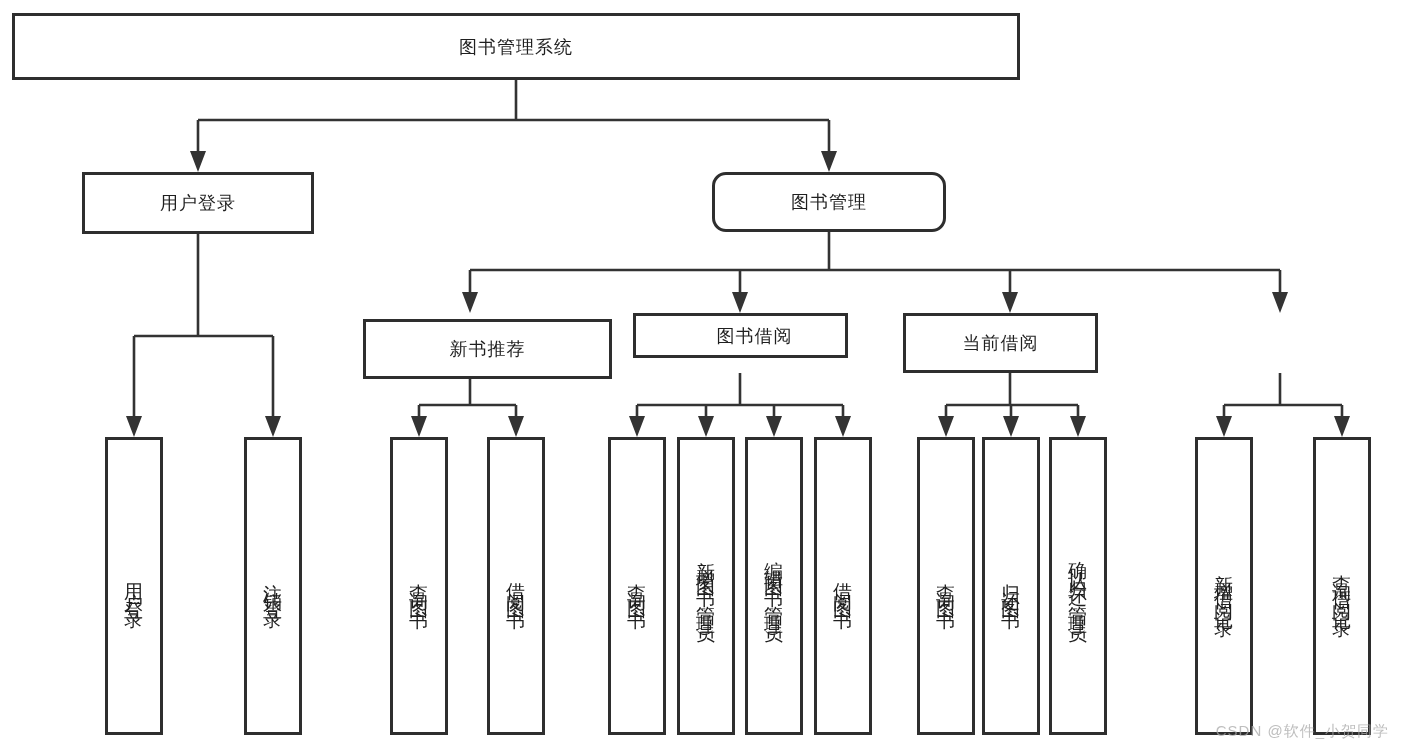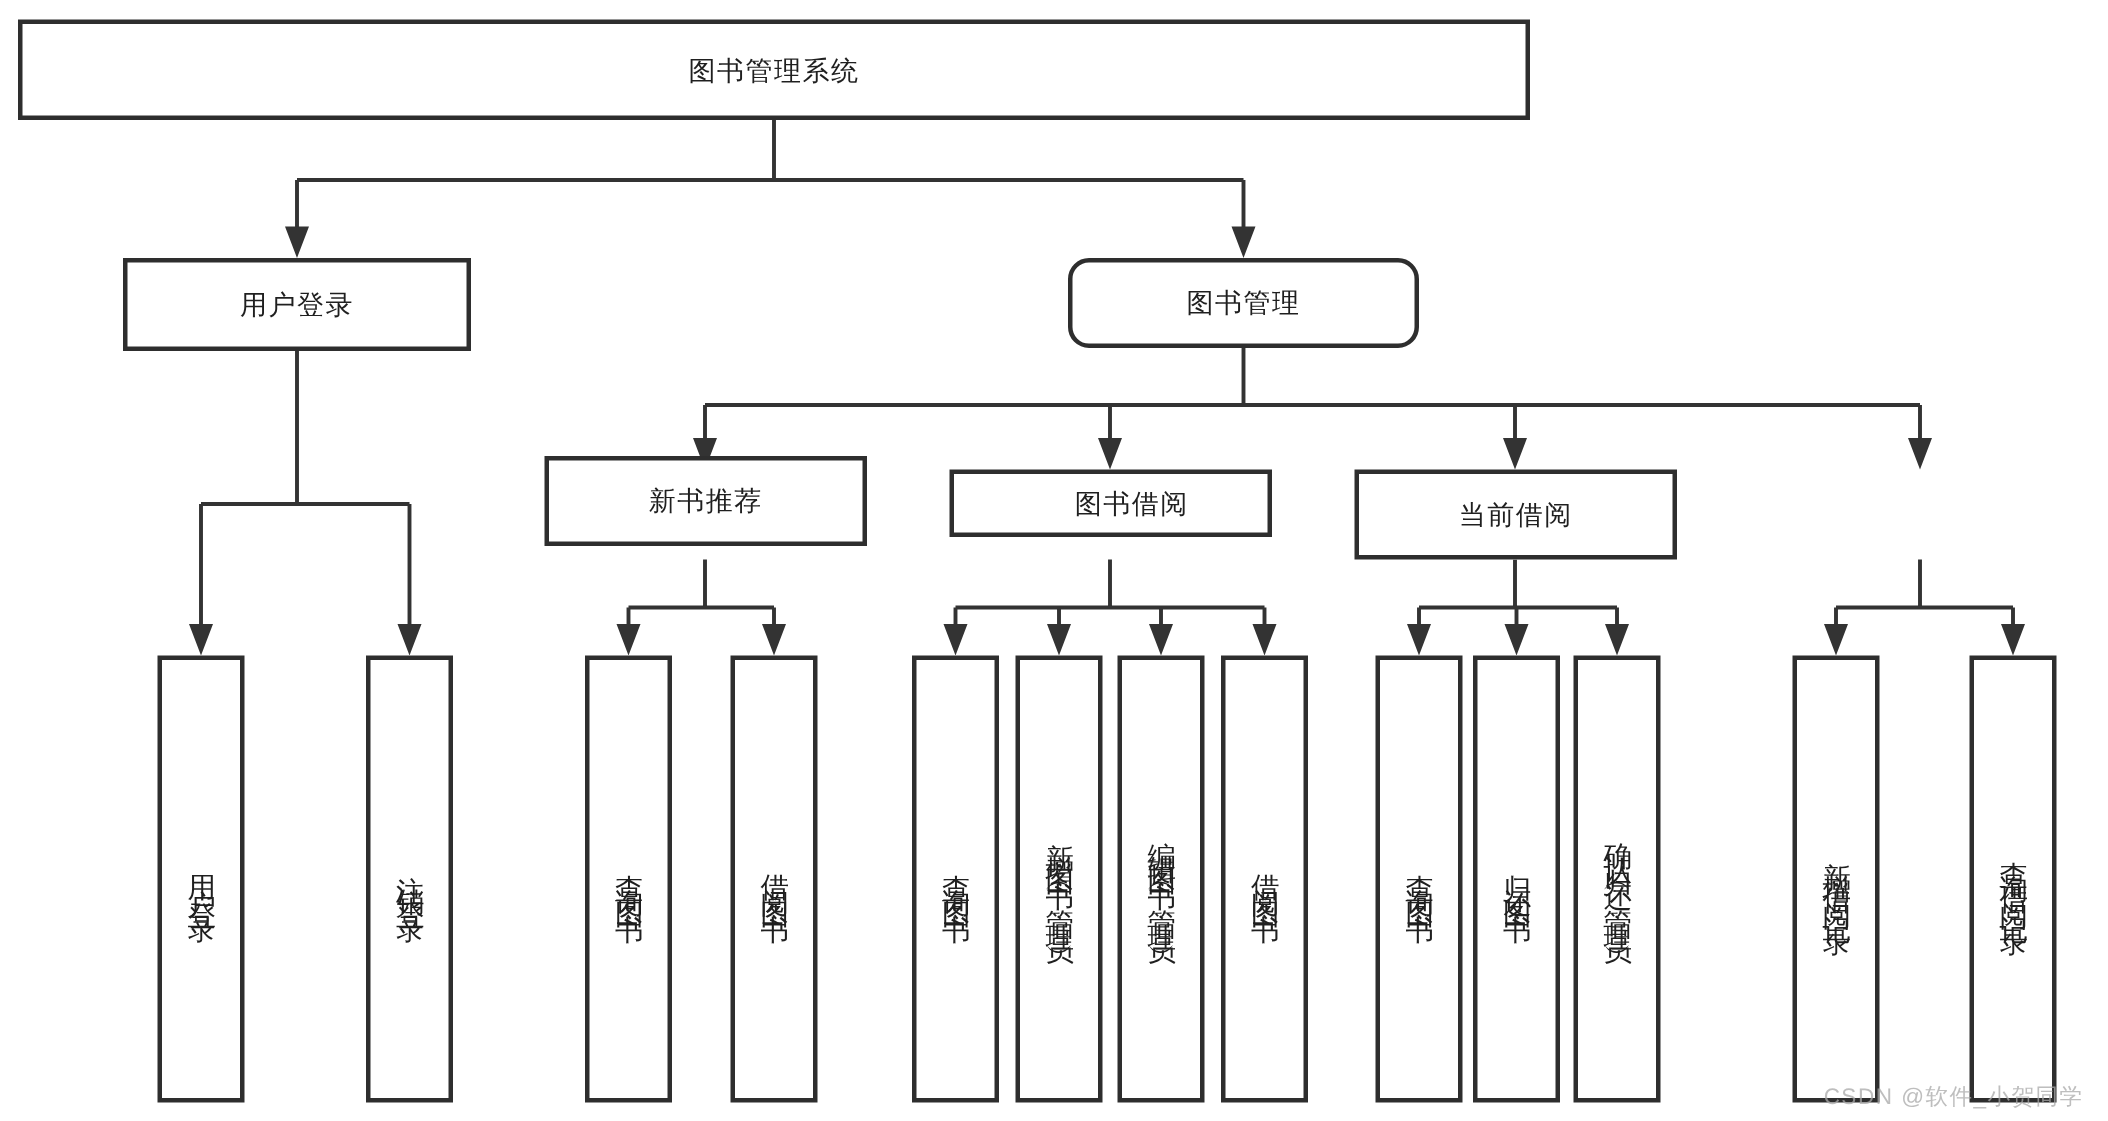--- a/index.html
+++ b/index.html
@@ -54,23 +54,23 @@
   <svg id="conn" width="1405" height="747" viewBox="0 0 1405 747">
       <path d="M516,68 L516,120 M198,120 L829,120 M198,120 L198,153 M829,120 L829,153 M198,234 L198,336 M134,336 L273,336 M134,336 L134,418 M273,336 L273,418 M829,232 L829,270 M470,270 L1280,270 M470,270 L470,294 M740,270 L740,294 M1010,270 L1010,294 M1280,270 L1280,294 M470,373 L470,405 M419,405 L516,405 M419,405 L419,418 M516,405 L516,418 M740,373 L740,405 M637,405 L843,405 M637,405 L637,418 M706,405 L706,418 M774,405 L774,418 M843,405 L843,418 M1010,373 L1010,405 M946,405 L1078,405 M946,405 L946,418 M1011,405 L1011,418 M1078,405 L1078,418 M1280,373 L1280,405 M1224,405 L1342,405 M1224,405 L1224,418 M1342,405 L1342,418 " stroke="#333333" stroke-width="2.6" fill="none"></path>
       <path d="M190,151 L206,151 L198,172 Z M821,151 L837,151 L829,172 Z M126,416 L142,416 L134,437 Z M265,416 L281,416 L273,437 Z M462,292 L478,292 L470,313 Z M732,292 L748,292 L740,313 Z M1002,292 L1018,292 L1010,313 Z M1272,292 L1288,292 L1280,313 Z M411,416 L427,416 L419,437 Z M508,416 L524,416 L516,437 Z M629,416 L645,416 L637,437 Z M698,416 L714,416 L706,437 Z M766,416 L782,416 L774,437 Z M835,416 L851,416 L843,437 Z M938,416 L954,416 L946,437 Z M1003,416 L1019,416 L1011,437 Z M1070,416 L1086,416 L1078,437 Z M1216,416 L1232,416 L1224,437 Z M1334,416 L1350,416 L1342,437 Z " fill="#333333" stroke="none"></path>
     </svg>
 
   <div class="node" style="left:12px;top:13px;width:1008px;height:67px;">图书管理系统</div>
 
   <div class="node" style="left:82px;top:172px;width:232px;height:62px;">用户登录</div>
   <div class="node" style="left:712px;top:172px;width:234px;height:60px;border-radius:14px;">图书管理</div>
 
-  <div class="node" style="left:363px;top:304px;width:215px;height:60px;">新书推荐</div>
+  <div class="node" style="left:363px;top:319px;width:249px;height:60px;">新书推荐</div>
   <div class="node" style="left:633px;top:313px;width:215px;height:45px;padding-left:28px;">图书借阅</div>
-  <div class="node" style="left:903px;top:313px;width:215px;height:60px;">当前借阅</div>
+  <div class="node" style="left:903px;top:313px;width:195px;height:60px;">当前借阅</div>
 
   <div class="node vnode" style="left:105px;top:437px;width:58px;height:298px;">用户登录</div>
   <div class="node vnode" style="left:244px;top:437px;width:58px;height:298px;">注销登录</div>
 
   <div class="node vnode" style="left:390px;top:437px;width:58px;height:298px;">查询图书</div>
   <div class="node vnode" style="left:487px;top:437px;width:58px;height:298px;">借阅图书</div>
 
   <div class="node vnode" style="left:608px;top:437px;width:58px;height:298px;">查询图书</div>
   <div class="node vnode" style="left:677px;top:437px;width:58px;height:298px;">新增图书（管理员）</div>
   <div class="node vnode" style="left:745px;top:437px;width:58px;height:298px;">编辑图书（管理员）</div>

